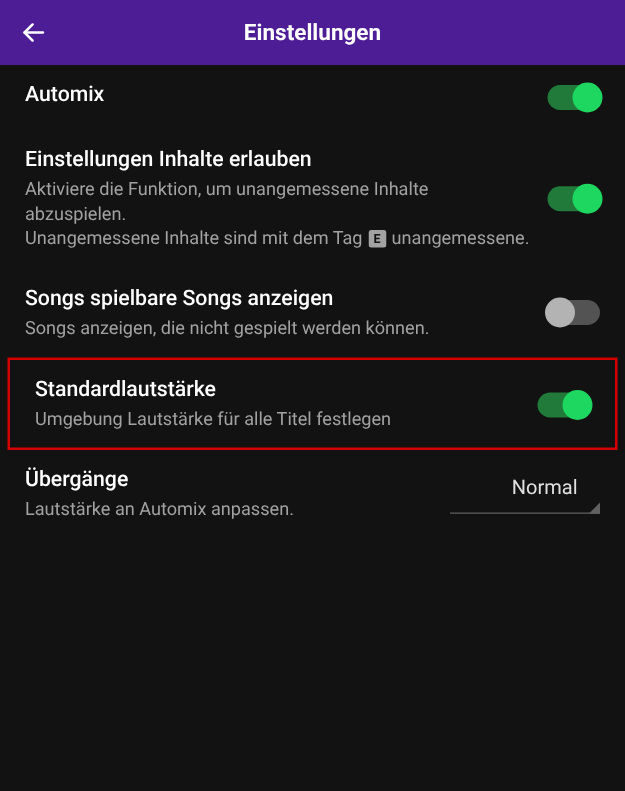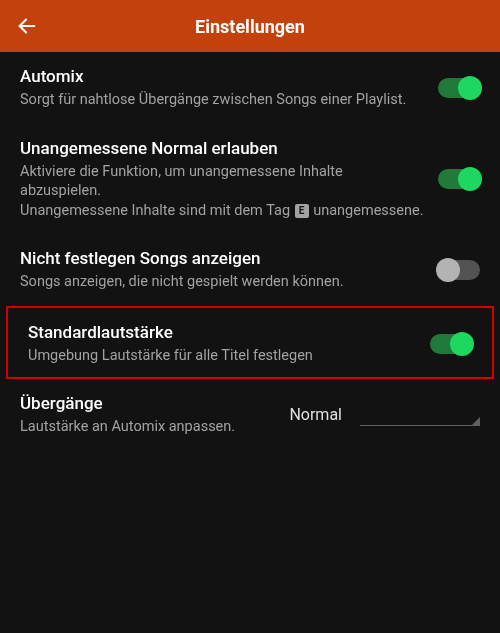--- a/index.html
+++ b/index.html
@@ -6,21 +6,21 @@
     body {
       width: 500px;
       height: 633px;
       background: #121212;
       color: #fff;
       font-family: -apple-system, BlinkMacSystemFont, "Segoe UI", Roboto, sans-serif;
       overflow: hidden;
     }
     .header {
       height: 52px;
-      background: #c2410c;
+      background: #4c1d95;
       display: flex;
       align-items: center;
       padding: 0 16px;
       position: relative;
     }
     .back-btn {
       color: #fff;
       display: flex;
       align-items: center;
       cursor: pointer;
@@ -91,20 +91,21 @@
     }
     .toggle.on .knob { right: -2px; background: #1ed760; }
     .toggle.off .knob { left: -2px; background: #b3b3b3; }
     .highlighted {
       border: 2.5px solid #d40000;
       margin: 0 6px;
       padding-bottom: 12px;
     }
     .select-wrap {
       display: flex;
+      flex-direction: column;
       align-items: flex-end;
       min-width: 120px;
       align-self: center;
     }
     .select-value {
       color: #e0e0e0;
       font-size: 16px;
       padding-right: 18px;
       padding-bottom: 2px;
     }
@@ -139,43 +140,42 @@
         <polyline points="11 5 4 12 11 19"></polyline>
       </svg>
   </div>
   <div class="title">Einstellungen</div>
 </div>
 
 <div class="content">
     <div class="row">
       <div class="row-main">
         <div class="row-title">Automix</div>
-        <div class="row-desc">Sorgt für nahtlose Übergänge zwischen Songs einer Playlist.</div>
       </div>
       <div class="row-right">
         <div class="toggle on">
           <div class="knob"></div>
         </div>
       </div>
     </div>
     <div class="row">
       <div class="row-main">
-        <div class="row-title">Unangemessene Normal erlauben</div>
+        <div class="row-title">Einstellungen Inhalte erlauben</div>
         <div class="row-desc"><span style="white-space: pre-line; text-align: center;">Aktiviere die Funktion, um unangemessene Inhalte abzuspielen.
 Unangemessene Inhalte sind mit dem Tag </span><span class="explicit-badge">E</span><span> unangemessene.</span></div>
       </div>
       <div class="row-right">
         <div class="toggle on">
           <div class="knob"></div>
         </div>
       </div>
     </div>
     <div class="row">
       <div class="row-main">
-        <div class="row-title">Nicht festlegen Songs anzeigen</div>
+        <div class="row-title">Songs spielbare Songs anzeigen</div>
         <div class="row-desc">Songs anzeigen, die nicht gespielt werden können.</div>
       </div>
       <div class="row-right">
         <div class="toggle off">
           <div class="knob"></div>
         </div>
       </div>
     </div>
     <div class="row highlighted">
       <div class="row-main">

